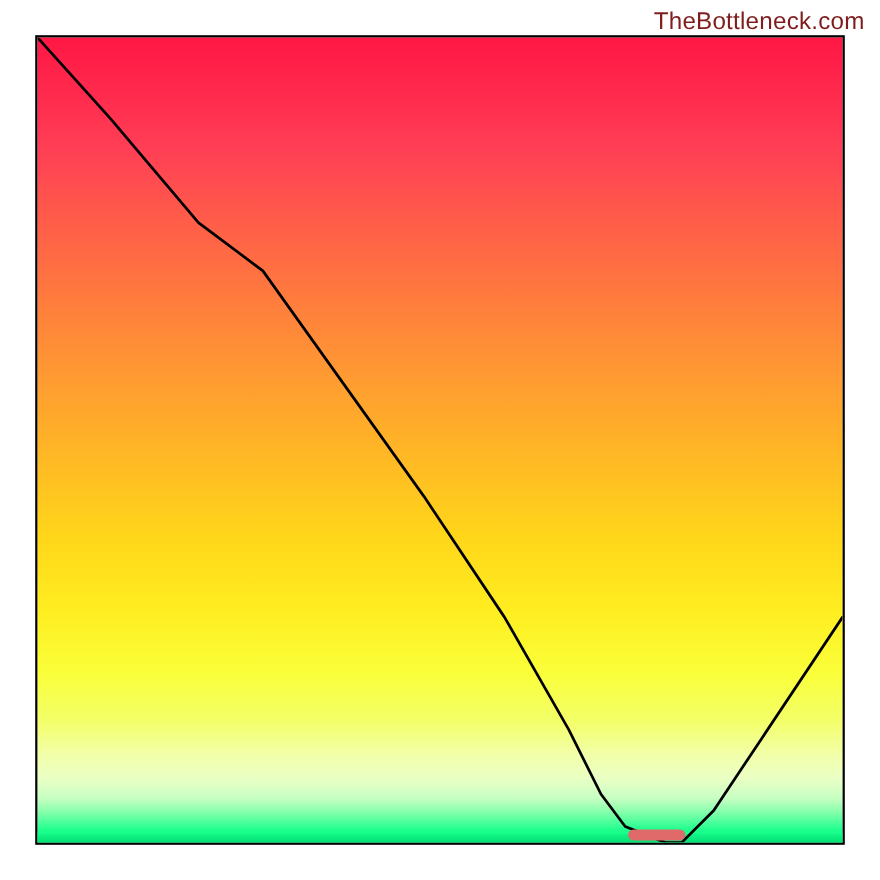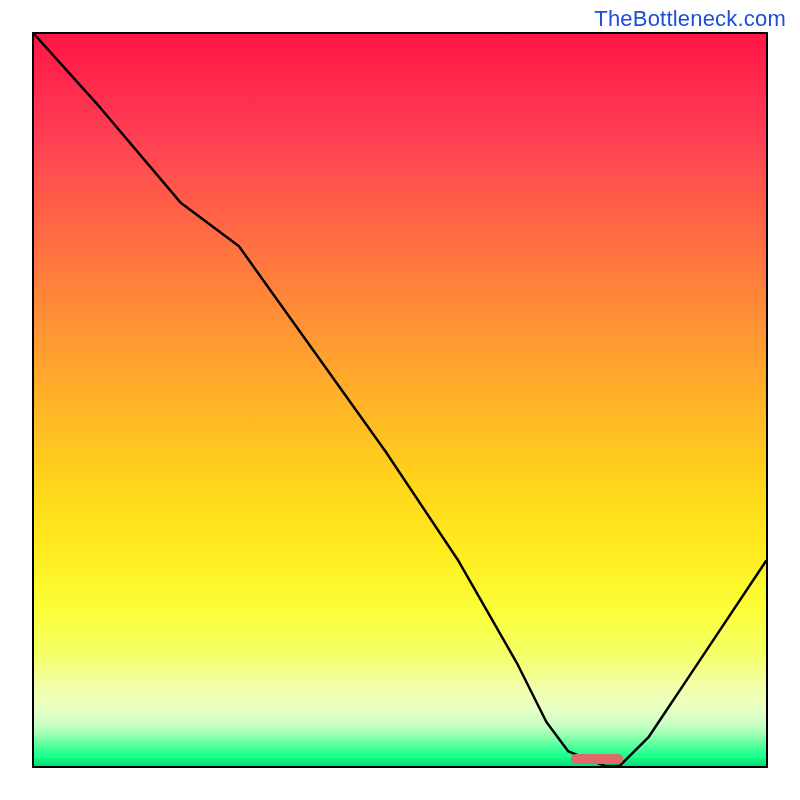--- a/index.html
+++ b/index.html
@@ -13,21 +13,21 @@
   }
   .wrap {
     position: relative;
     width: 800px;
     height: 800px;
   }
   .watermark {
     position: absolute;
     top: 6px;
     right: 14px;
-    color: #1d4ed8;
+    color: #7f1d1d;
     font-size: 22px;
     font-weight: 500;
     letter-spacing: 0.2px;
     user-select: none;
     margin-left: 16px;
   }
   .plot {
     position: absolute;
     left: 32px;
     top: 32px;

